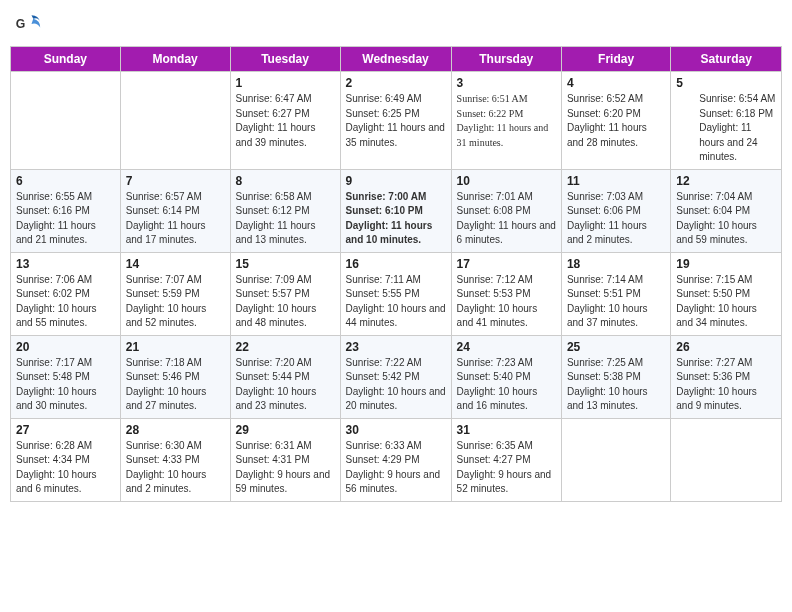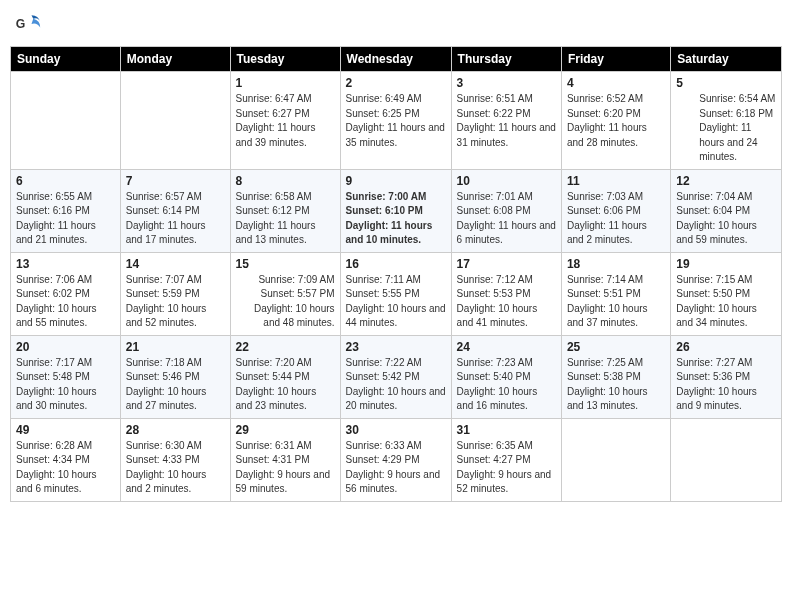--- a/index.html
+++ b/index.html
@@ -47,23 +47,23 @@
     .location {
       font-size: 16px;
       color: #555;
     }
     table {
       width: 100%;
       border-collapse: collapse;
       font-size: 10.5px;
     }
     thead tr th {
-      background: #000000;
+      background: #a21caf;
       color: #fff;
-      text-align: left;
+      text-align: center;
       padding: 5px 6px;
       font-size: 12px;
       font-weight: bold;
       border: 1px solid #ccc;
     }
     tbody tr td {
       vertical-align: top;
       border: 1px solid #ccc;
       padding: 4px 5px;
       width: 113px;
@@ -133,21 +133,21 @@
 Daylight: 11 hours and 39 minutes.</div>
         </td>
         <td>
           <span class="day-number">2</span>
           <div class="day-info" style="white-space: pre-line;">Sunrise: 6:49 AM
 Sunset: 6:25 PM
 Daylight: 11 hours and 35 minutes.</div>
         </td>
         <td>
           <span class="day-number">3</span>
-          <div class="day-info" style="white-space: pre-line;">Sunrise: 6:51 AM
+          <div class="day-info" style="white-space: pre-line; font-family: Liberation Serif, serif;">Sunrise: 6:51 AM
 Sunset: 6:22 PM
 Daylight: 11 hours and 31 minutes.</div>
         </td>
         <td>
           <span class="day-number">4</span>
           <div class="day-info" style="white-space: pre-line;">Sunrise: 6:52 AM
 Sunset: 6:20 PM
 Daylight: 11 hours and 28 minutes.</div>
         </td>
         <td>
@@ -209,21 +209,21 @@
 Daylight: 10 hours and 55 minutes.</div>
         </td>
         <td>
           <span class="day-number">14</span>
           <div class="day-info" style="white-space: pre-line;">Sunrise: 7:07 AM
 Sunset: 5:59 PM
 Daylight: 10 hours and 52 minutes.</div>
         </td>
         <td>
           <span class="day-number">15</span>
-          <div class="day-info" style="white-space: pre-line; text-align: right;">Sunrise: 7:09 AM
+          <div class="day-info" style="white-space: pre-line;">Sunrise: 7:09 AM
 Sunset: 5:57 PM
 Daylight: 10 hours and 48 minutes.</div>
         </td>
         <td>
           <span class="day-number">16</span>
           <div class="day-info" style="white-space: pre-line;">Sunrise: 7:11 AM
 Sunset: 5:55 PM
 Daylight: 10 hours and 44 minutes.</div>
         </td>
         <td>
@@ -284,21 +284,21 @@
         </td>
         <td>
           <span class="day-number">26</span>
           <div class="day-info" style="white-space: pre-line;">Sunrise: 7:27 AM
 Sunset: 5:36 PM
 Daylight: 10 hours and 9 minutes.</div>
         </td>
       </tr>
       <tr>
         <td>
-          <span class="day-number">49</span>
+          <span class="day-number">27</span>
           <div class="day-info" style="white-space: pre-line;">Sunrise: 6:28 AM
 Sunset: 4:34 PM
 Daylight: 10 hours and 6 minutes.</div>
         </td>
         <td>
           <span class="day-number">28</span>
           <div class="day-info" style="white-space: pre-line;">Sunrise: 6:30 AM
 Sunset: 4:33 PM
 Daylight: 10 hours and 2 minutes.</div>
         </td>

